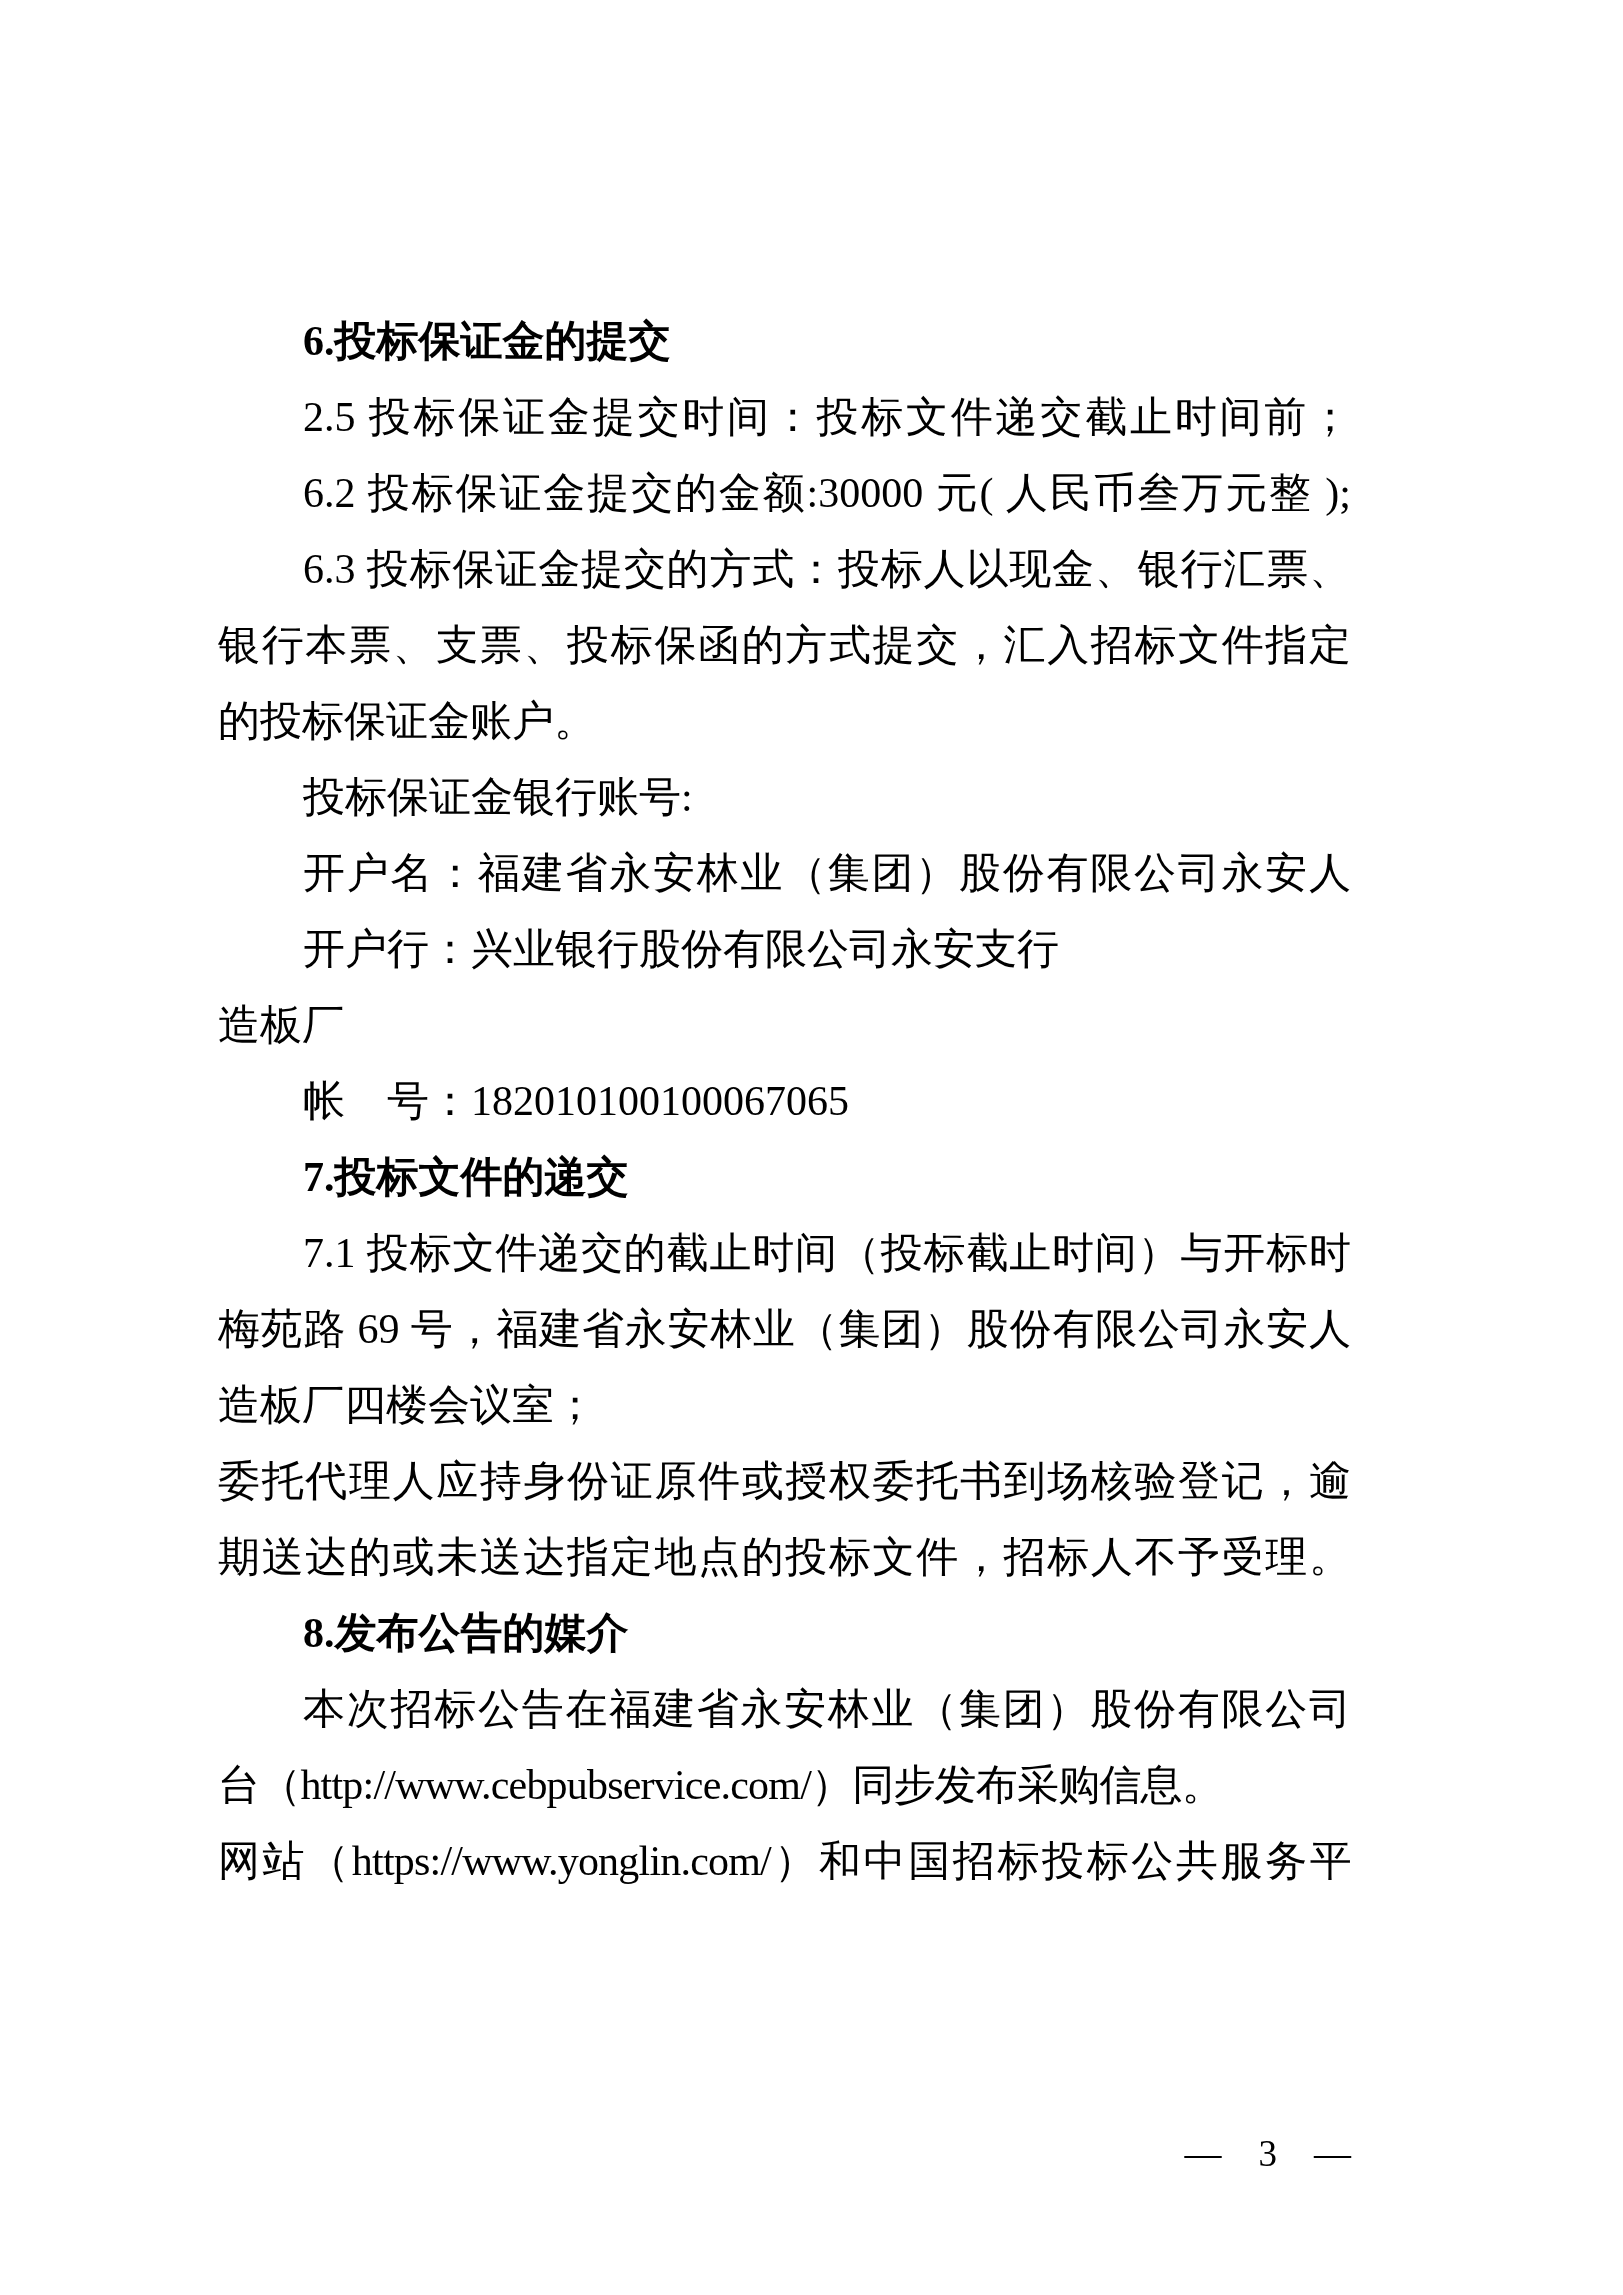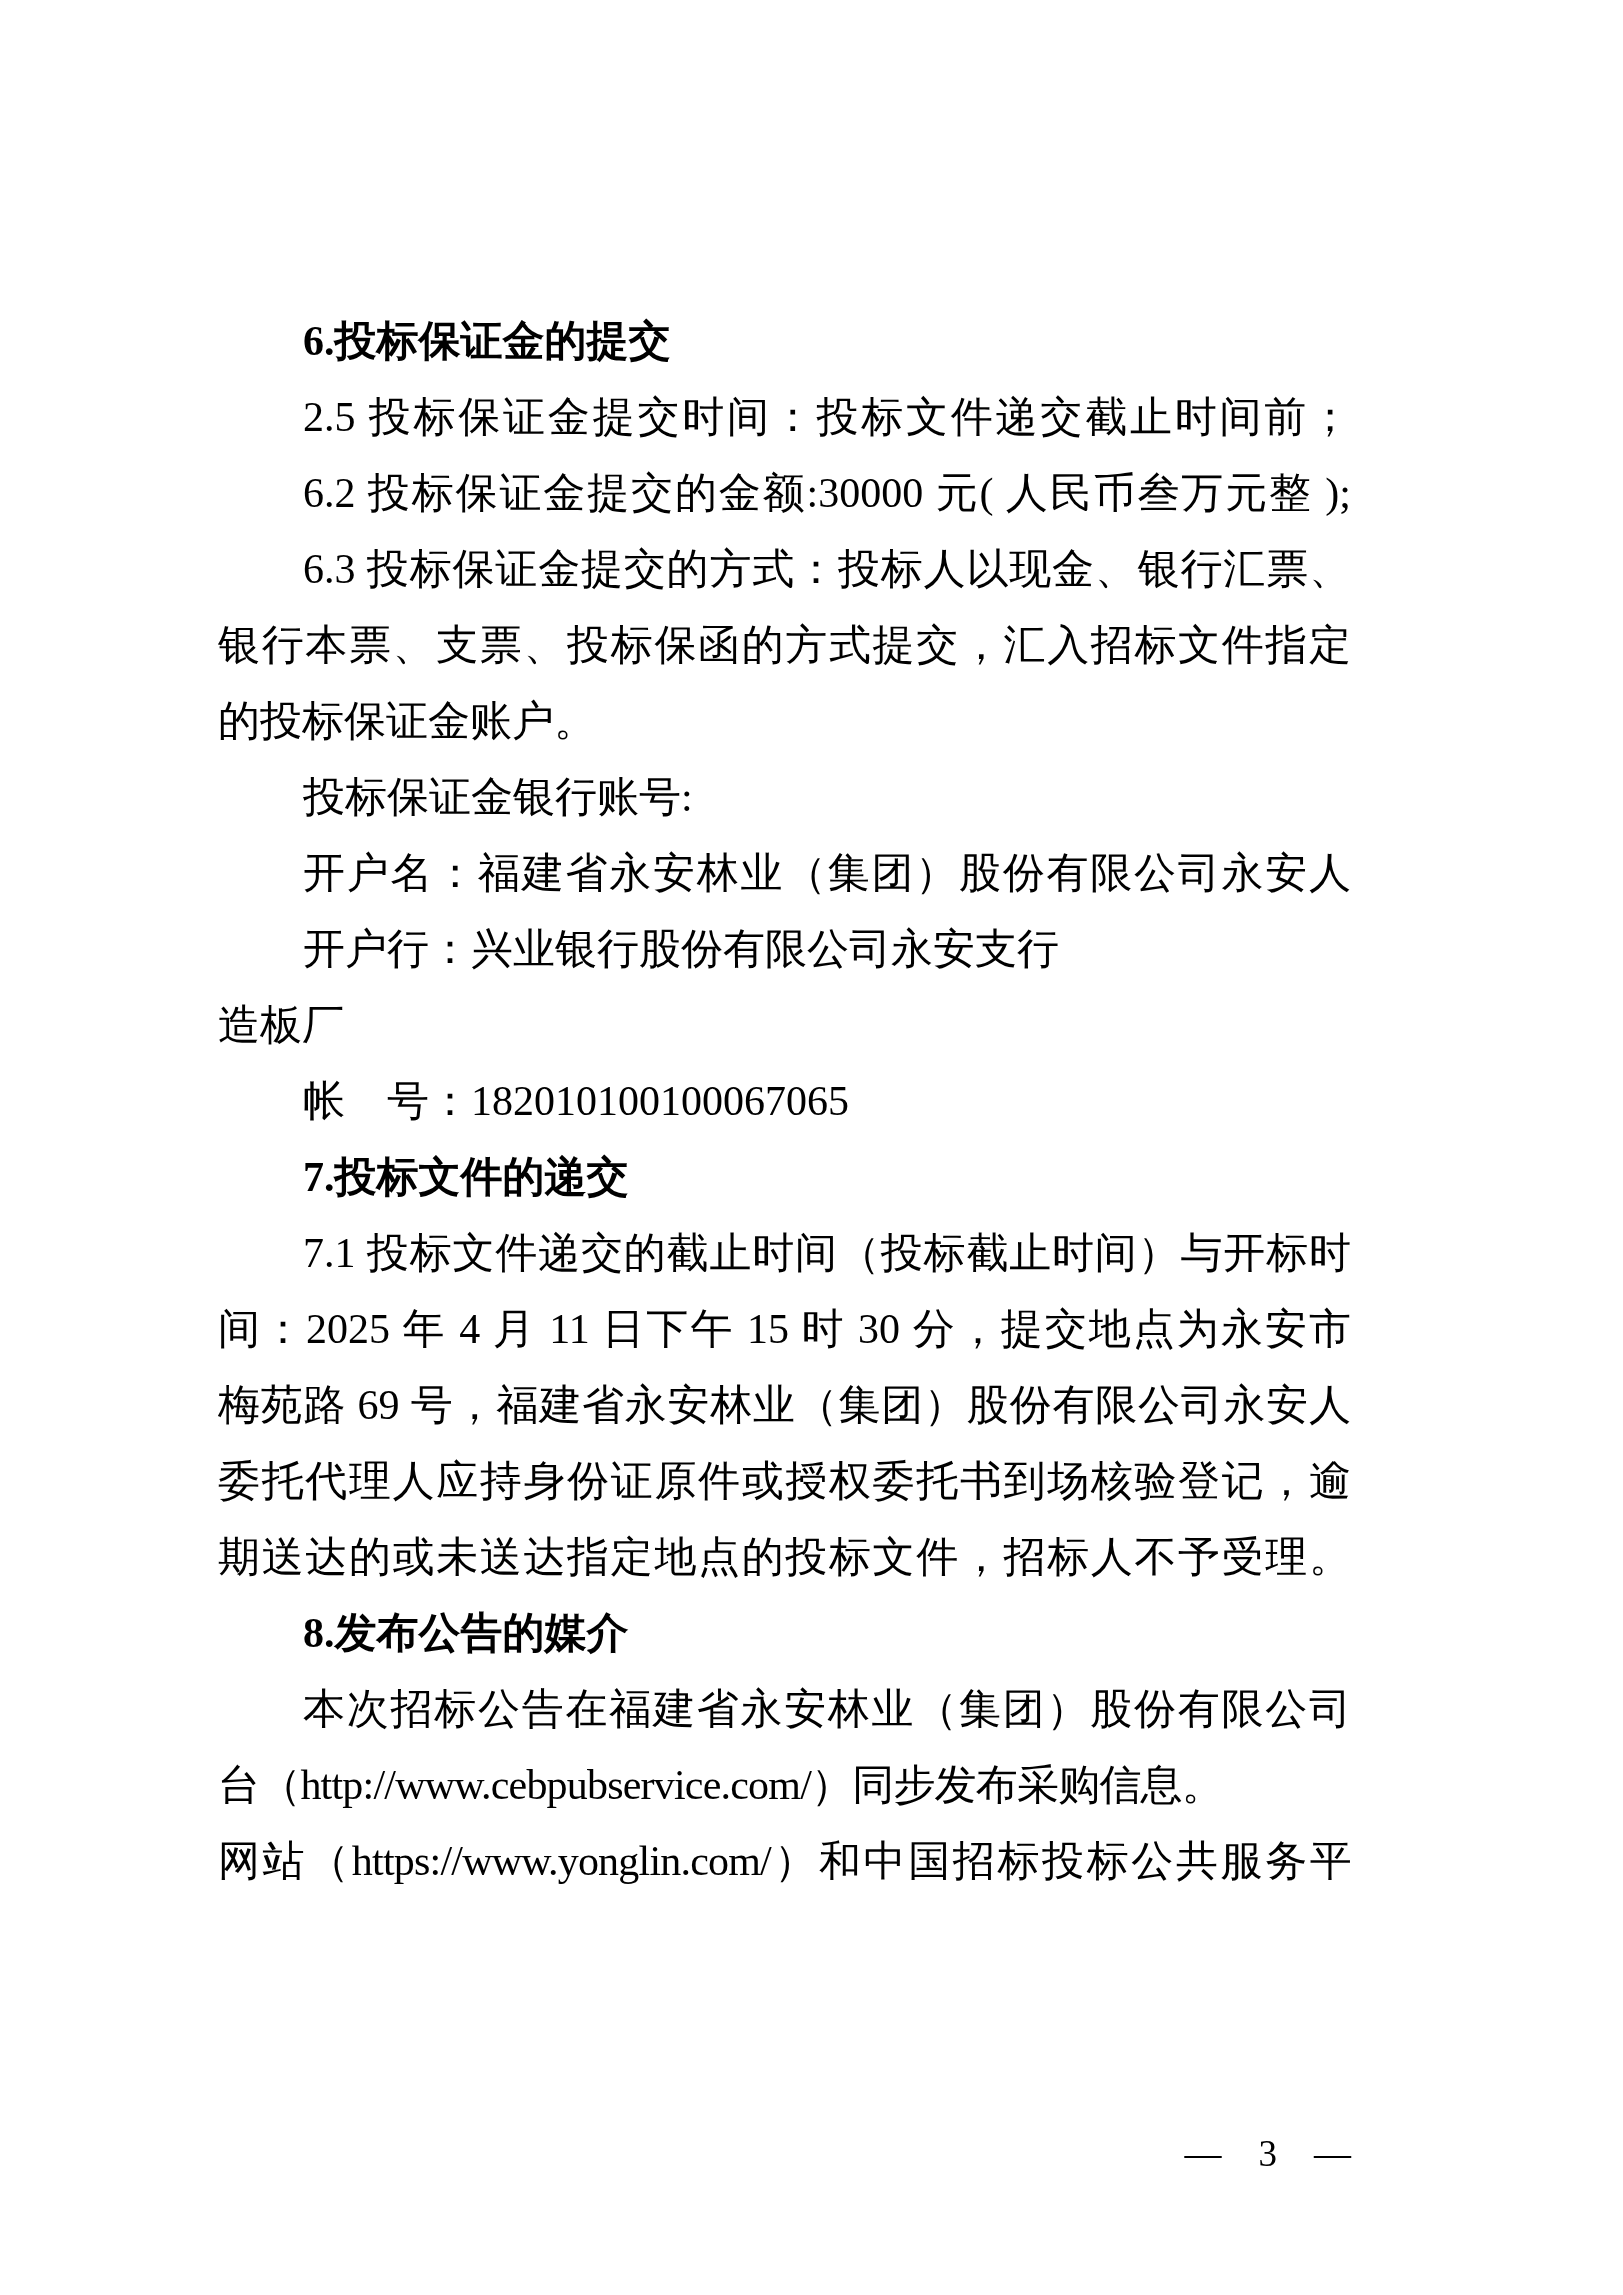--- a/index.html
+++ b/index.html
@@ -69,22 +69,22 @@
       <div class="line indent just">6.3 投标保证金提交的方式：投标人以现金、银行汇票、</div>
       <div class="line just">银行本票、支票、投标保函的方式提交，汇入招标文件指定</div>
       <div class="line">的投标保证金账户。</div>
       <div class="line indent">投标保证金银行账号:</div>
       <div class="line indent just">开户名：福建省永安林业（集团）股份有限公司永安人</div>
       <div class="line indent">开户行：兴业银行股份有限公司永安支行</div>
       <div class="line">造板厂</div>
       <div class="line indent">帐　号：182010100100067065</div>
       <div class="line bold indent">7.投标文件的递交</div>
       <div class="line indent just">7.1 投标文件递交的截止时间（投标截止时间）与开标时</div>
-      <div class="line just">间：2025 年 4 月 11 日下午 15 时 30 分，提交地点为永安市</div>
       <div class="line just">梅苑路 69 号，福建省永安林业（集团）股份有限公司永安人</div>
+      <div class="line">造板厂四楼会议室；</div>
       <div class="line just">委托代理人应持身份证原件或授权委托书到场核验登记，逾</div>
       <div class="line just">期送达的或未送达指定地点的投标文件，招标人不予受理。</div>
       <div class="line bold indent">8.发布公告的媒介</div>
       <div class="line indent just">本次招标公告在福建省永安林业（集团）股份有限公司</div>
       <div class="line tight">台（http://www.cebpubservice.com/）同步发布采购信息。</div>
       <div class="line just tight">网站（https://www.yonglin.com/）和中国招标投标公共服务平</div>
     </div>
   <div class="footer">
     <span>—　3　—</span>
   </div>

